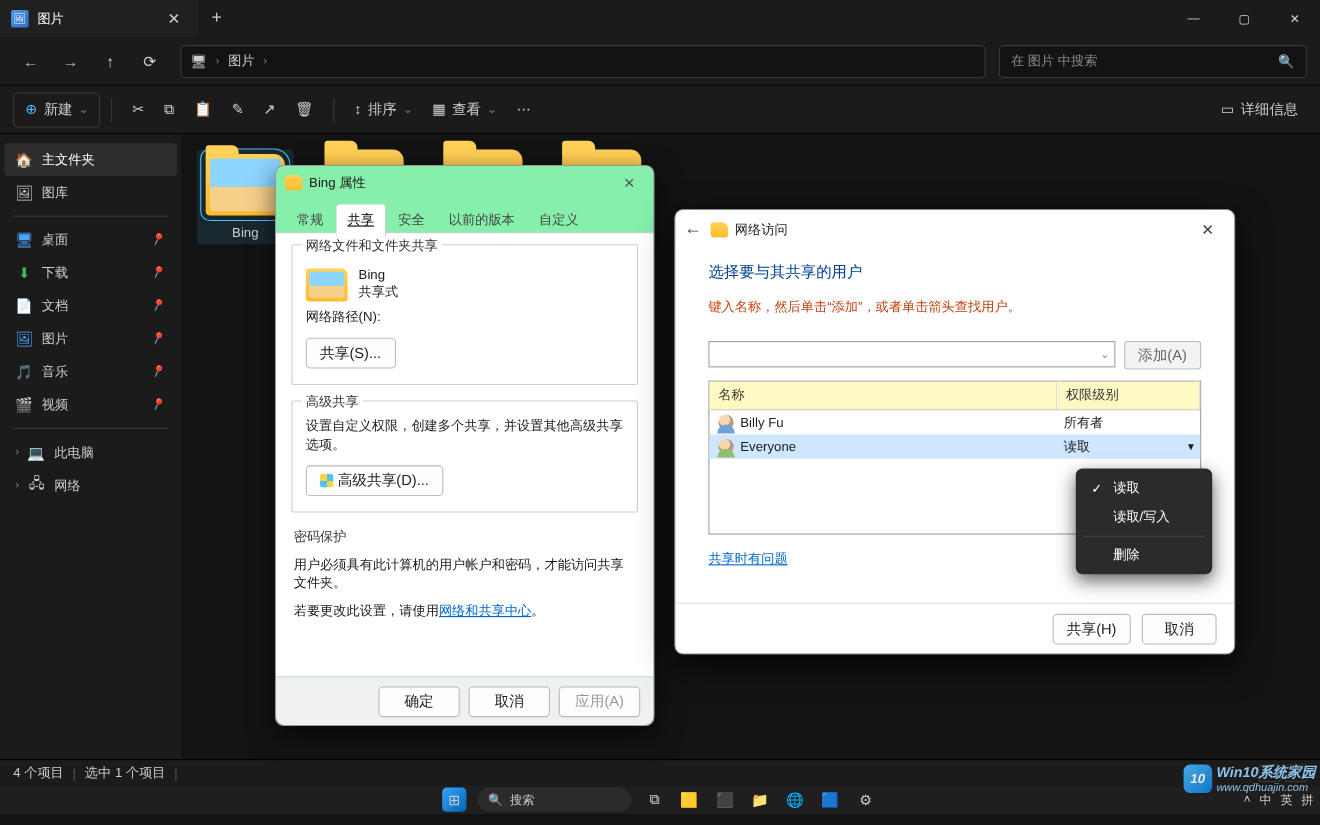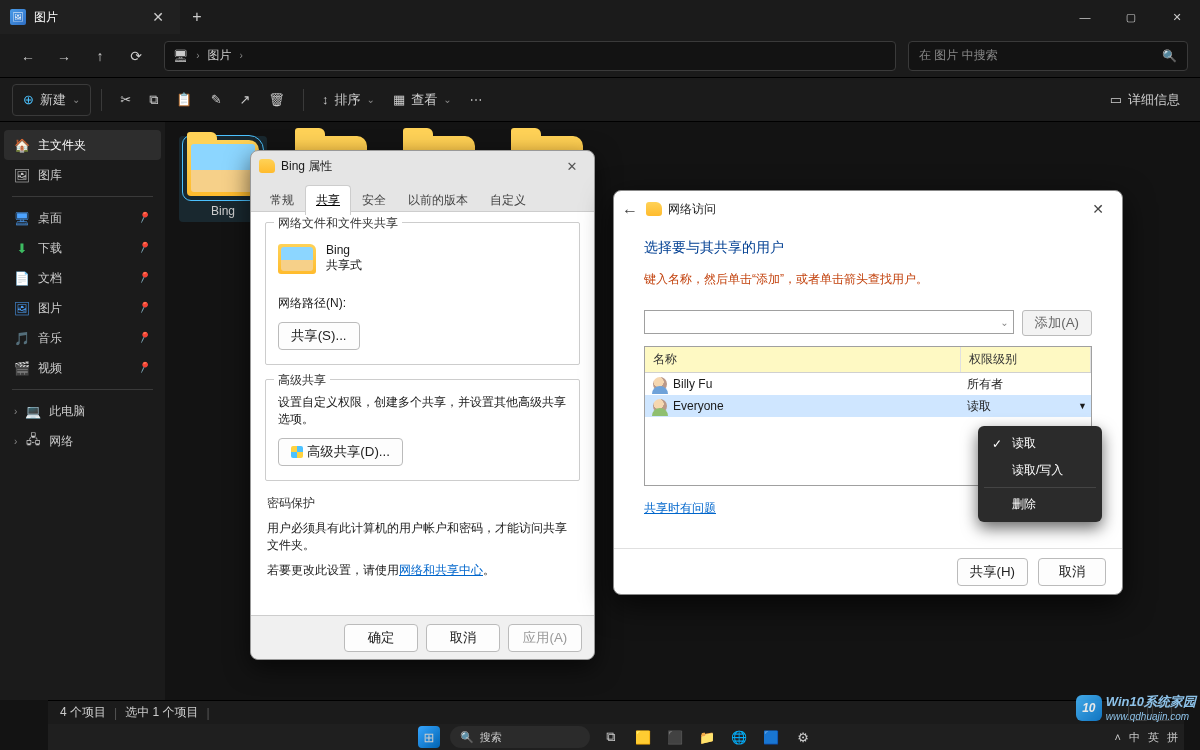--- a/index.html
+++ b/index.html
@@ -43,28 +43,28 @@
   .sbhr{height:1px;background:var(--border);margin:6px 8px;}
 
   .content{flex:1;background:var(--bg-darker);padding:14px;display:flex;align-items:flex-start;gap:20px;}
   .folder{width:88px;text-align:center;color:var(--text-dim);}
   .folder .fico{width:72px;height:56px;margin:0 auto 8px;background:linear-gradient(180deg,#ffd257 0,#ffbb2d 100%);border-radius:4px 10px 4px 4px;position:relative;}
   .folder .fico::before{content:"";position:absolute;top:-8px;left:0;width:30px;height:12px;background:#ffd257;border-radius:3px 6px 0 0;}
   .folder.sel .fico{outline:1px solid #4cc2ff;outline-offset:4px;}
   .folder.sel{background:rgba(76,194,255,.12);border-radius:4px;padding:4px 0;}
   .fpic{position:absolute;inset:4px;border-radius:3px;background:linear-gradient(180deg,#8cd6ff 55%,#f6d089 55%);}
 
-  .statusbar{position:absolute;left:0;bottom:0;right:16px;height:50px;display:flex;flex-direction:column;padding-left:48px;}
+  .statusbar{position:absolute;left:0;bottom:0;right:0;height:60px;display:flex;flex-direction:column;}
   .status-row{height:24px;background:var(--bg-dark);display:flex;align-items:center;padding:0 12px;color:var(--text-dim);gap:8px;border-top:1px solid #000;}
   .status-row .sepv{color:#555;}
   .viewbtns{margin-left:auto;display:flex;gap:4px;}
   .vbtn{width:20px;height:16px;border:1px solid var(--border);border-radius:2px;}
 
   
-  .propdlg{position:absolute;left:250px;top:150px;width:345px;height:510px;background:#e5e5e5;border:1px solid #999;border-radius:8px;box-shadow:0 8px 24px rgba(0,0,0,.6);color:var(--light-text);display:flex;flex-direction:column;font-size:12px;}
+  .propdlg{position:absolute;left:250px;top:150px;width:345px;height:510px;background:#86efac;border:1px solid #999;border-radius:8px;box-shadow:0 8px 24px rgba(0,0,0,.6);color:var(--light-text);display:flex;flex-direction:column;font-size:12px;}
   .propdlg .phead{height:30px;display:flex;align-items:center;padding:0 8px;gap:6px;}
   .propdlg .phead .close{margin-left:auto;width:28px;height:22px;display:flex;align-items:center;justify-content:center;color:#555;font-size:13px;}
   .propdlg .tabs{display:flex;border-bottom:1px solid var(--light-border);padding:0 8px;}
   .propdlg .ptab{padding:6px 10px;color:#444;border:1px solid transparent;border-bottom:none;position:relative;top:4px;background:transparent;border-radius:4px 4px 0 0;}
   .propdlg .ptab.active{background:#fff;border-color:var(--light-border);color:#000;text-decoration:underline;}
   .propdlg .pbody{flex:1;background:#fff;margin:0;padding:10px 14px;overflow:auto;}
   .fieldset{border:1px solid var(--light-border);border-radius:2px;padding:14px 12px 14px;margin-bottom:14px;position:relative;}
   .legend{position:absolute;top:-8px;left:8px;background:#fff;padding:0 4px;font-size:12px;color:#333;}
   .frow{display:flex;gap:10px;align-items:center;margin:6px 0;}
   .foldicon{width:38px;height:30px;background:linear-gradient(180deg,#ffd257,#ffbb2d);border-radius:3px 6px 3px 3px;position:relative;}
@@ -301,21 +301,21 @@
       <span class="legend">网络文件和文件夹共享</span>
       <div class="frow">
         <div class="foldicon">
             <div class="fpic"></div>
           </div>
         <div>
           <div>Bing</div>
           <div>共享式</div>
         </div>
       </div>
-      <div style="margin-top:21px;">网络路径(N):</div>
+      <div style="margin-top:6px;">网络路径(N):</div>
       <div style="margin-top:10px;"><button class="wbtn">共享(S)...</button></div>
     </div>
     <div class="fieldset">
       <span class="legend">高级共享</span>
       <div style="margin-bottom:10px;">设置自定义权限，创建多个共享，并设置其他高级共享选项。</div>
       <button class="wbtn"><span class="shield"></span><span>高级共享(D)...</span></button>
     </div>
     <div class="fieldset" style="border:none;padding:0 2px;">
       <span class="legend" style="position:static;background:none;padding:0;">密码保护</span>
       <div style="margin:8px 0;">用户必须具有此计算机的用户帐户和密码，才能访问共享文件夹。</div>

